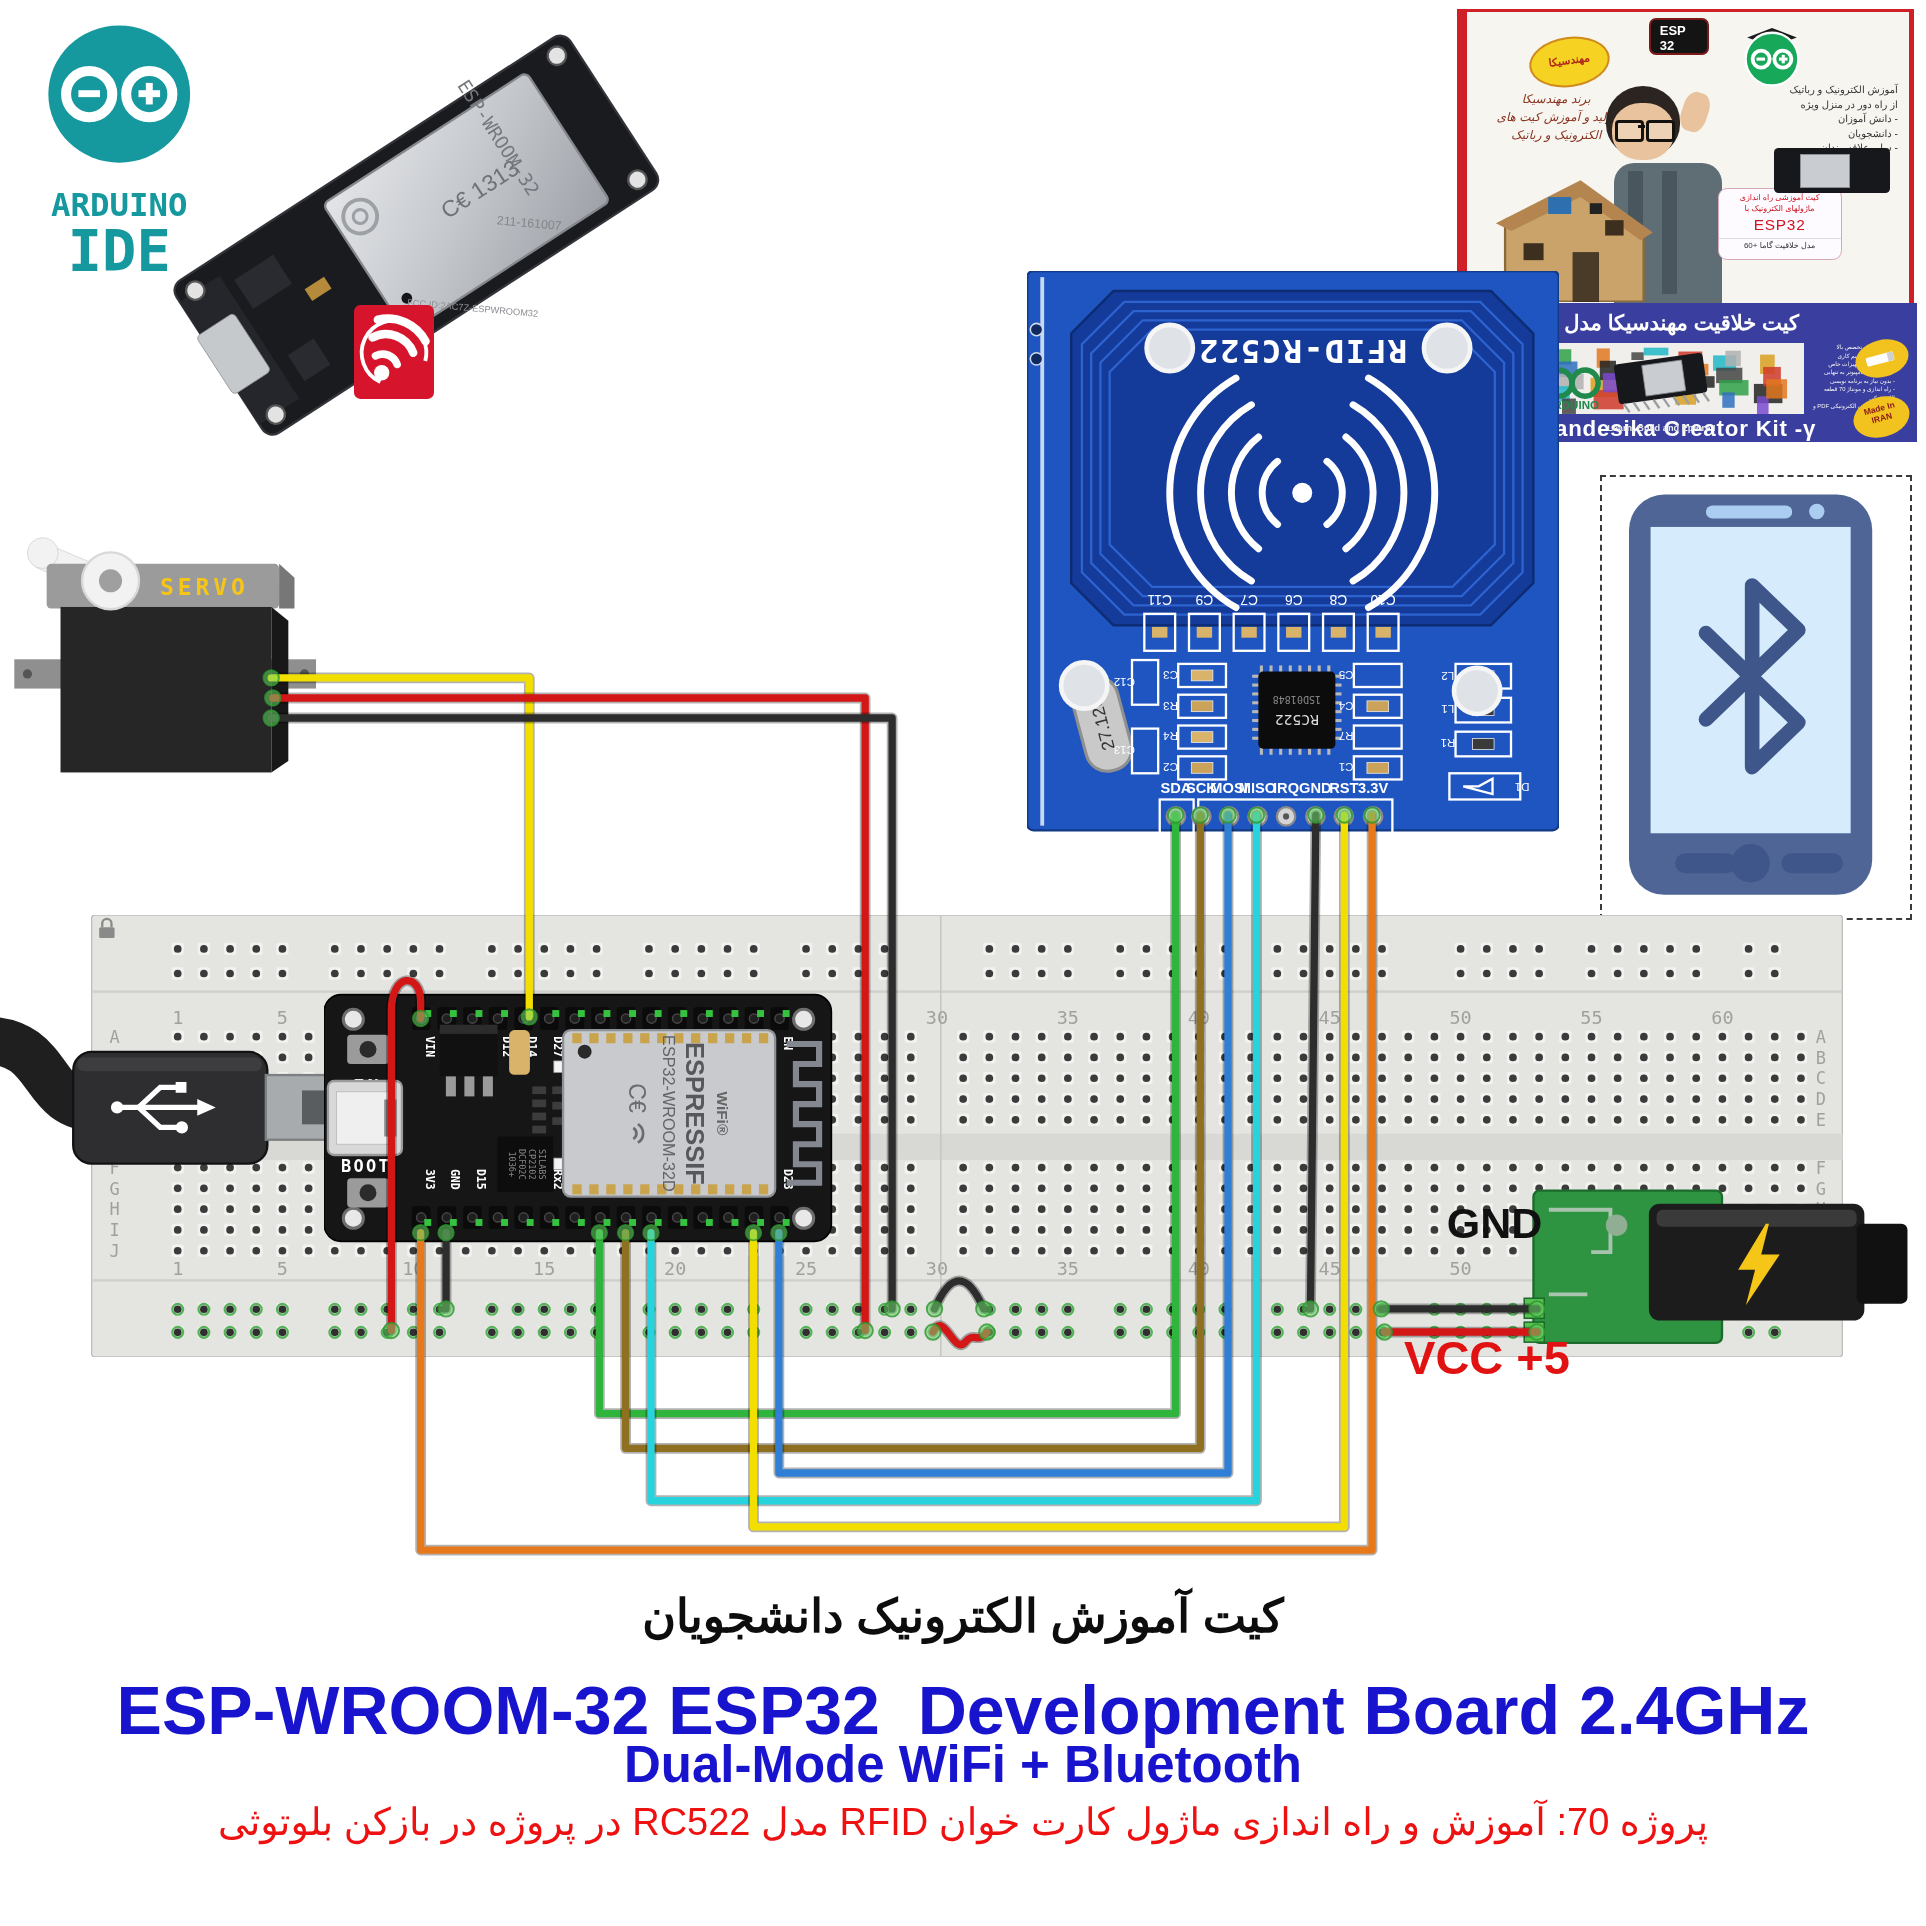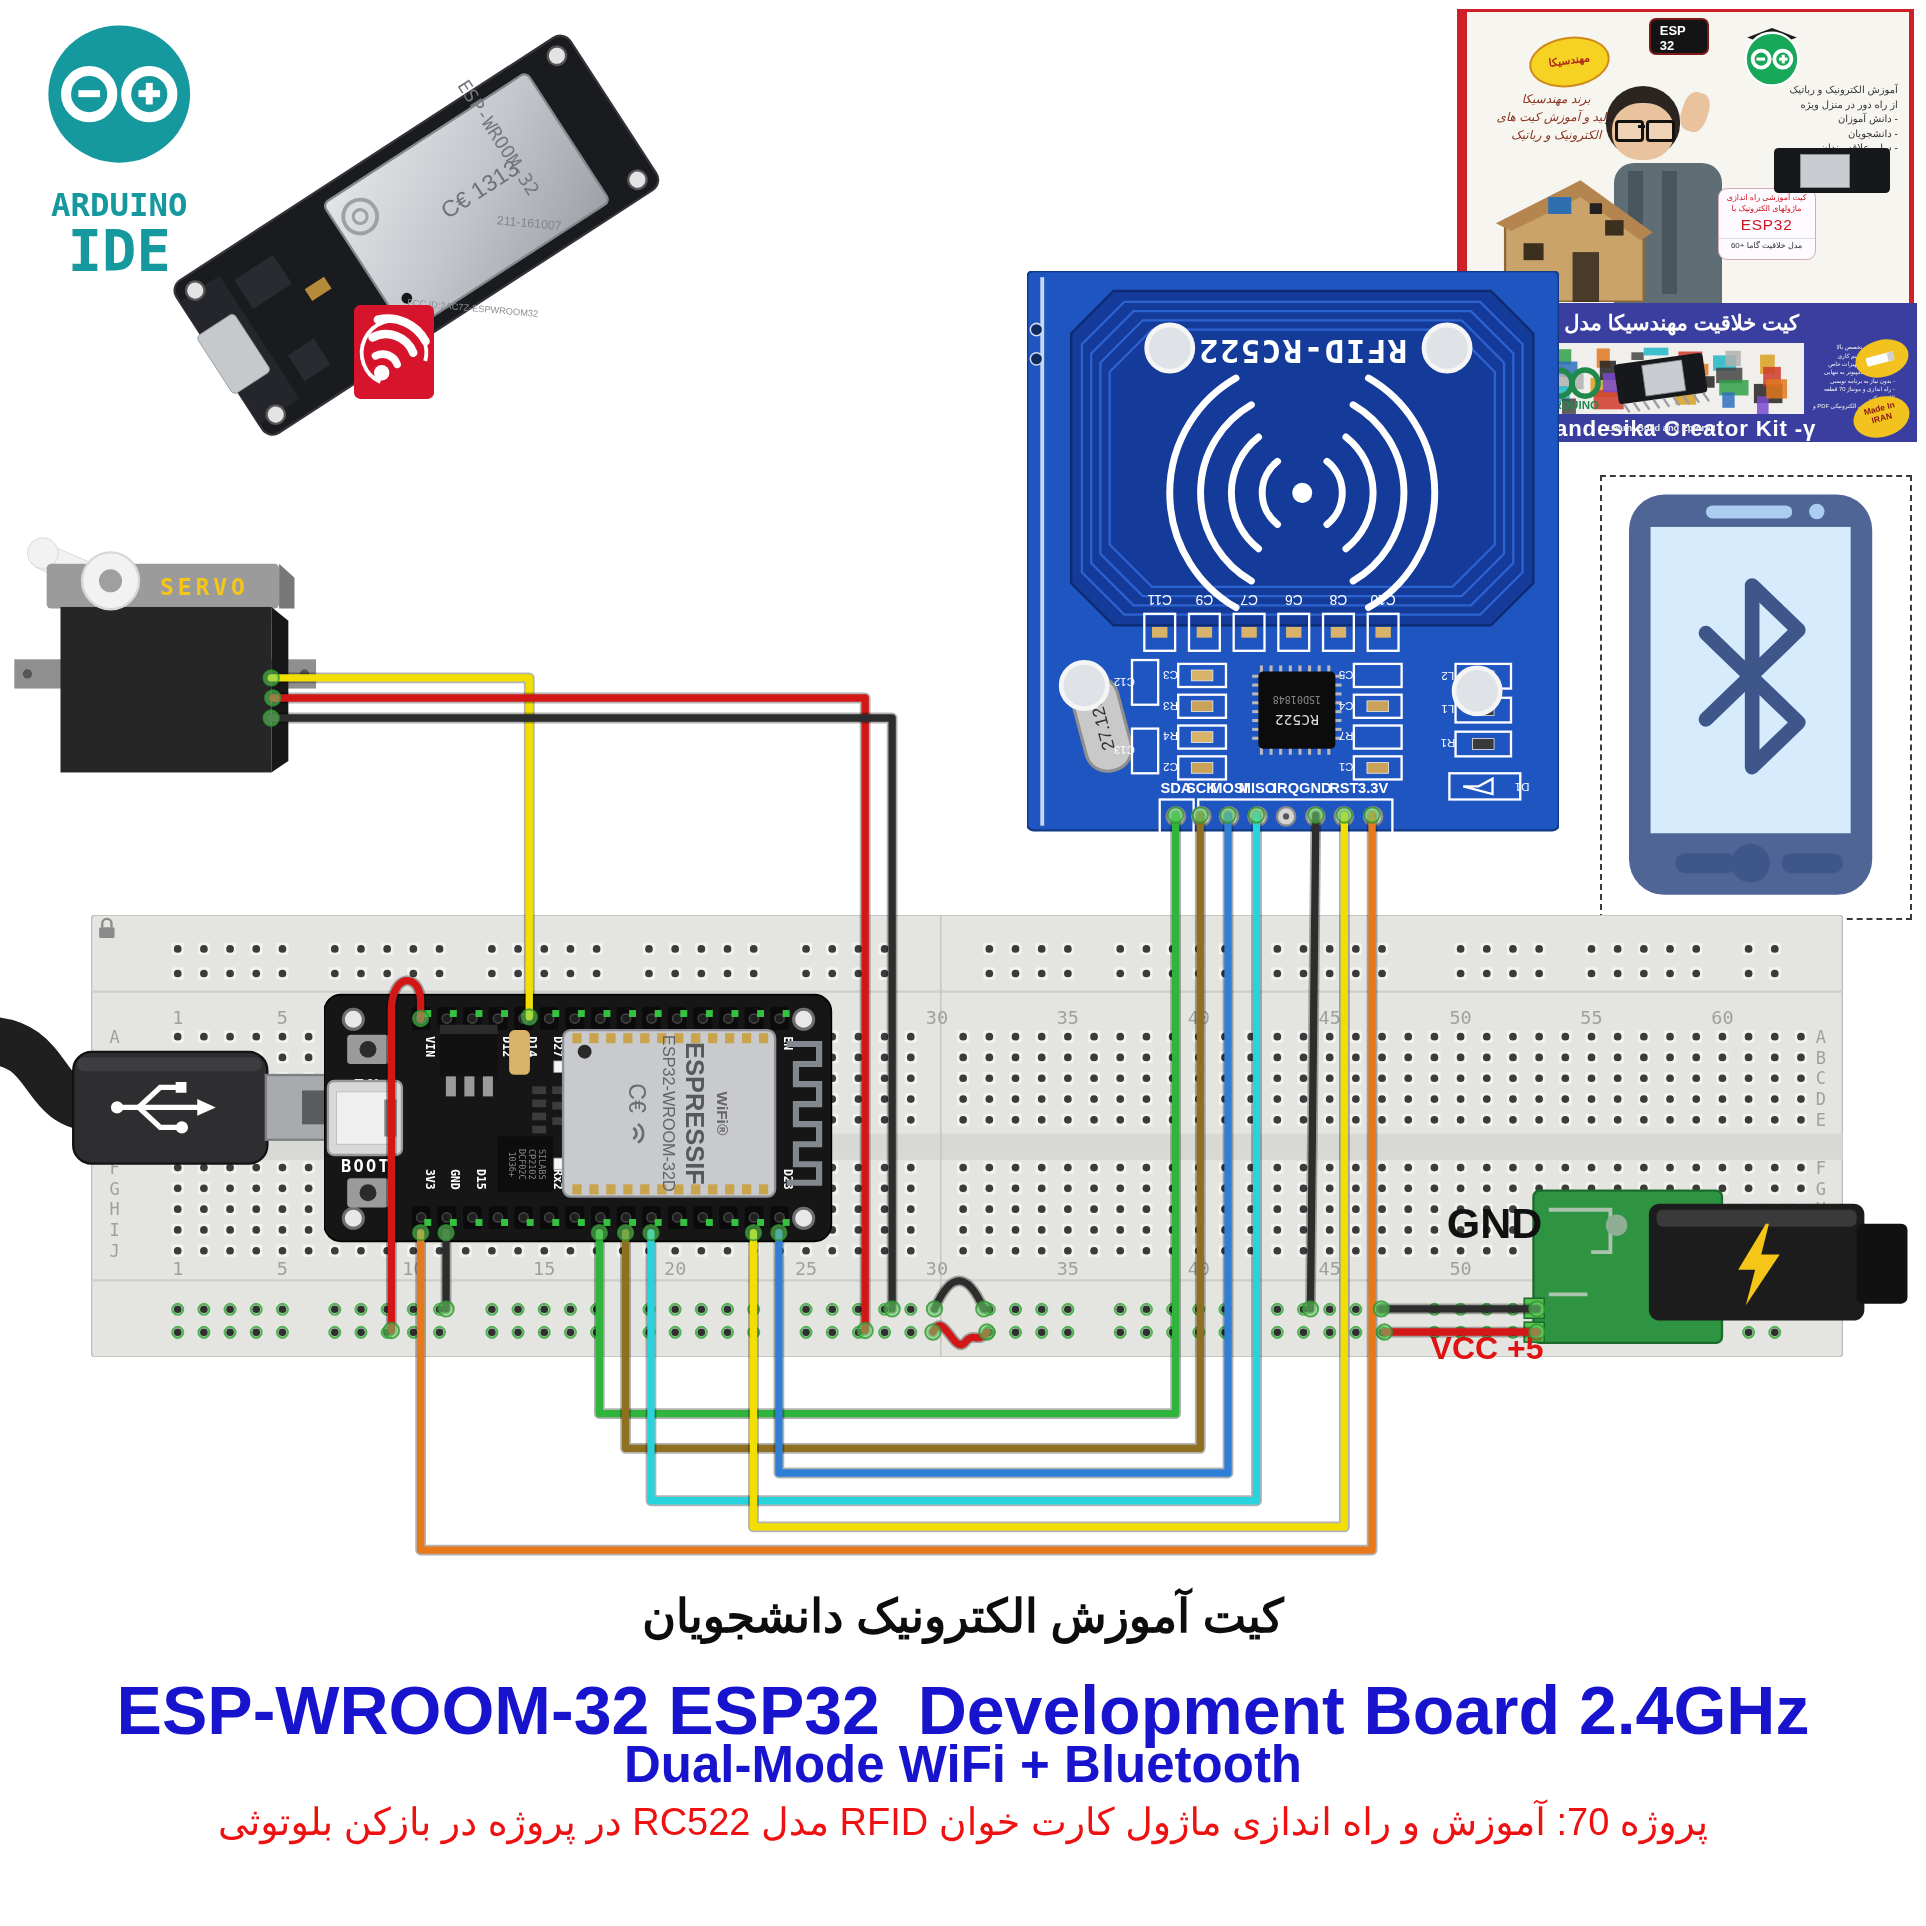--- a/index.html
+++ b/index.html
@@ -13,21 +13,21 @@
   .cap{position:absolute;left:0;width:1926px;text-align:center;white-space:pre-wrap;}
   #cap1{top:1589px;font-size:46px;font-weight:bold;color:#0d0d0d;}
   #cap2{top:1671px;font-size:68px;font-weight:bold;color:#1813cd;}
   #cap3{top:1735px;font-size:51px;font-weight:bold;color:#1813cd;}
   #cap4{top:1800px;font-size:38px;font-weight:normal;color:#ee1111;}
 
   
   #bt-box{left:1600px;top:475px;width:308px;height:441px;border:2.3px dashed #3a3a3a;}
   
   #gnd-label{left:1402px;top:1199px;width:185px;text-align:center;font-size:43px;font-weight:bold;color:#111;}
-  #vcc-label{left:1387px;top:1330px;width:200px;text-align:center;font-size:32px;font-weight:bold;color:#e01212;}
+  #vcc-label{left:1387px;top:1330px;width:200px;text-align:center;font-size:47px;font-weight:bold;color:#e01212;}
 
   
   #product-box{left:1452px;top:6.2px;width:466px;height:436px;}
   #box-top{position:absolute;left:4.6px;top:3.1px;width:457px;height:294px;background:#f7f5f0;
            border-left:10px solid #cf2027;border-top:3.9px solid #cf2027;border-right:5.4px solid #cf2027;box-sizing:border-box;}
   #box-banner{position:absolute;left:1.5px;top:297px;width:463px;height:139px;background:#3a3f9f;box-sizing:border-box;}
   .fa{direction:rtl;unicode-bidi:plaintext;}
   #banner-title{position:absolute;left:7.7px;top:7.7px;width:401px;text-align:center;color:#fff;font-size:21px;font-weight:bold;}
   #collage{position:absolute;left:14px;top:40px;width:336px;height:71px;background:#f0efec;overflow:hidden;}
   #features{position:absolute;right:21.6px;top:40px;width:91px;height:74px;color:#f3f3f3;font-size:5.8px;text-align:right;line-height:1.45;overflow:hidden;}
@@ -40,21 +40,21 @@
   #usb-badge i{position:absolute;left:10.8px;top:14px;width:28px;height:9.2px;background:#fdfdfd;border-radius:1.5px;box-shadow:inset -6.2px 0 0 #cfcfcf;}
   #brand-ell{left:62px;top:25px;width:77px;height:46px;background:#f6d222;border:2.3px solid #cf8a1c;
              text-align:center;color:#b02a1a;font-size:10.8px;font-weight:bold;line-height:42px;transform:rotate(-8deg);}
   #esp-badge{position:absolute;left:182px;top:6.2px;width:60px;height:37px;background:#141414;border-radius:7px;
              border:2.3px solid #7c1a1a;color:#fff;font-weight:bold;font-size:13px;line-height:1.15;padding:3.1px 0 0 9.2px;box-sizing:border-box;}
   #ard-circle{position:absolute;left:274px;top:12.3px;width:62px;height:62px;}
   #tagline{position:absolute;left:20px;top:66px;width:139px;color:#8a3420;font-size:12px;font-style:italic;text-align:center;line-height:1.5;margin-top:12px;}
   #audience{position:absolute;right:10.8px;top:71px;width:162px;color:#333;font-size:10px;text-align:right;line-height:1.45;}
   #mini-esp{position:absolute;right:18.5px;top:136px;width:116px;height:45px;background:#17181c;border-radius:4.6px;}
   #mini-esp i{position:absolute;left:26px;top:6.2px;width:48px;height:32px;background:#c9ccd1;border:0.8px solid #8b8e93;}
-  #info-card{position:absolute;left:251px;top:176px;width:98px;height:72px;background:#fdfbff;border:1.5px solid #d7a9b4;border-radius:9.2px;
+  #info-card{position:absolute;left:251px;top:176px;width:124px;height:72px;background:#fdfbff;border:1.5px solid #d7a9b4;border-radius:9.2px;
              text-align:center;font-size:8px;color:#d01420;line-height:1.35;padding-top:3.9px;box-sizing:border-box;}
   #info-card .big{font-size:15.4px;font-weight:normal;letter-spacing:0.8px;}
   #info-card .dark{color:#333;border-top:0.8px solid #ddd;margin-top:2.3px;padding-top:2.3px;font-size:8px;}
   .kid-part{position:absolute;}
 </style>
 </head>
 <body>
 
 <svg class="abs" id="arduino-ide-logo" style="left:42px;top:17px" width="193" height="262" viewBox="0 0 250 340">
   <ellipse cx="100" cy="100" rx="92" ry="89" fill="#16989f"></ellipse>

